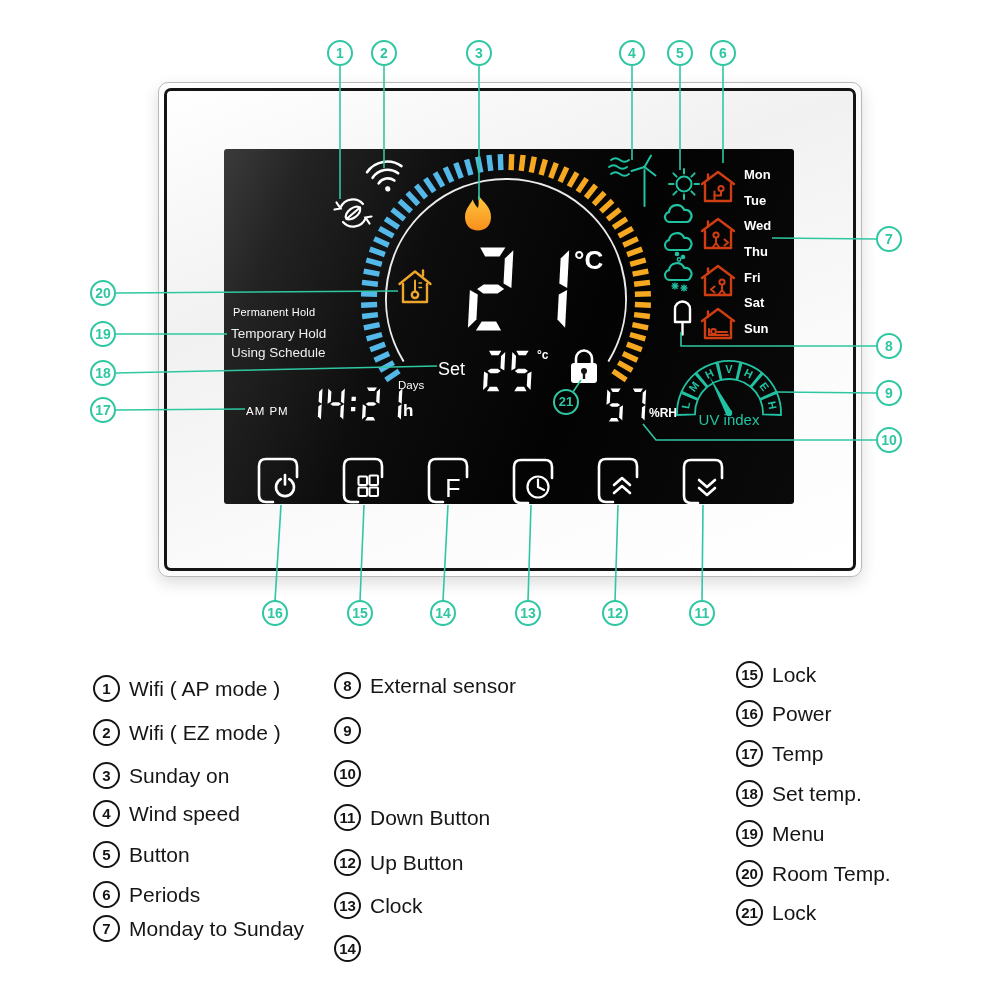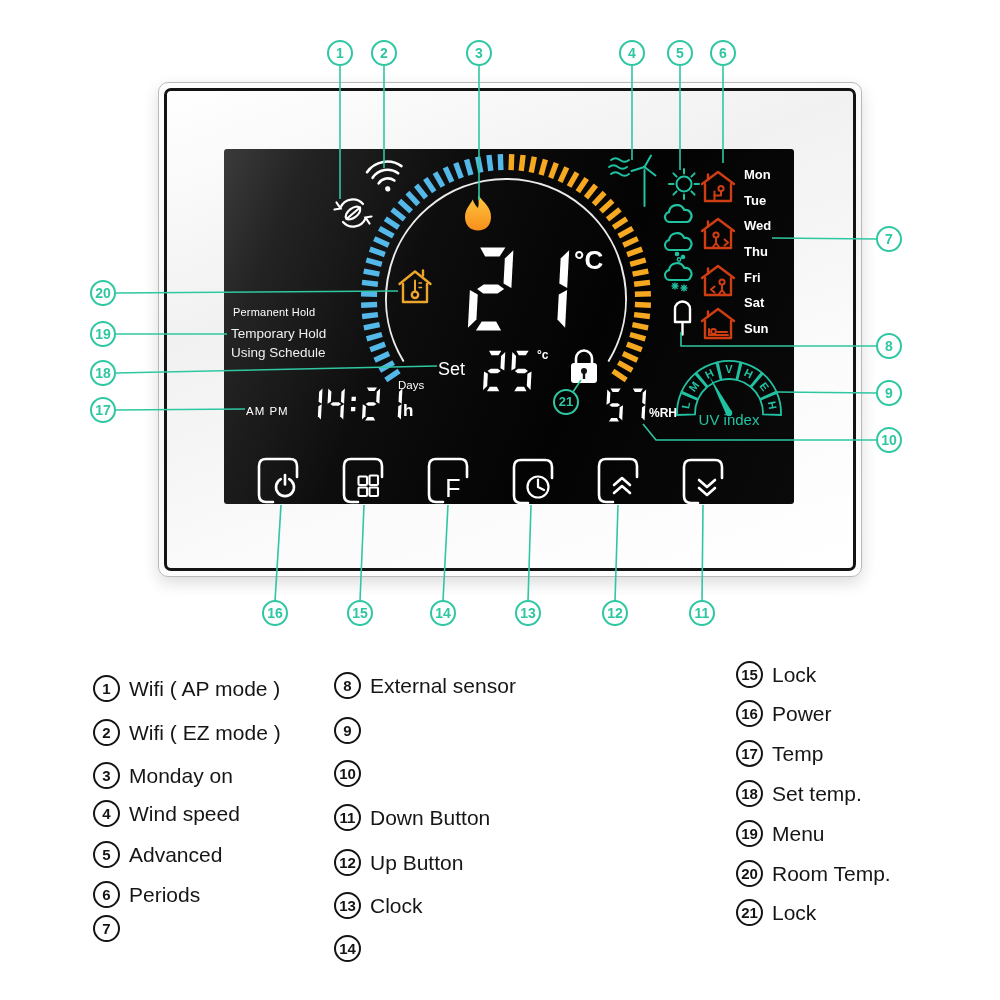--- a/index.html
+++ b/index.html
@@ -481,36 +481,37 @@
     <div class="lrow" style="left:93px;top:675px;">
         <span class="lnum">1</span>
         <span class="llabel">Wifi ( AP mode )</span>
       </div>
     <div class="lrow" style="left:93px;top:719px;">
         <span class="lnum">2</span>
         <span class="llabel">Wifi ( EZ mode )</span>
       </div>
     <div class="lrow" style="left:93px;top:762px;">
         <span class="lnum">3</span>
-        <span class="llabel">Monday on</span>
+        <span class="llabel">Sunday on</span>
       </div>
     <div class="lrow" style="left:93px;top:800px;">
         <span class="lnum">4</span>
         <span class="llabel">Wind speed</span>
       </div>
     <div class="lrow" style="left:93px;top:841px;">
         <span class="lnum">5</span>
-        <span class="llabel">Advanced</span>
+        <span class="llabel">Button</span>
       </div>
     <div class="lrow" style="left:93px;top:881px;">
         <span class="lnum">6</span>
         <span class="llabel">Periods</span>
       </div>
     <div class="lrow" style="left:93px;top:915px;">
         <span class="lnum">7</span>
+        <span class="llabel">Monday to Sunday</span>
       </div>
 
     <div class="lrow" style="left:334px;top:672px;">
         <span class="lnum">8</span>
         <span class="llabel">External sensor</span>
       </div>
     <div class="lrow" style="left:334px;top:717px;">
         <span class="lnum">9</span>
       </div>
     <div class="lrow" style="left:334px;top:760px;">

